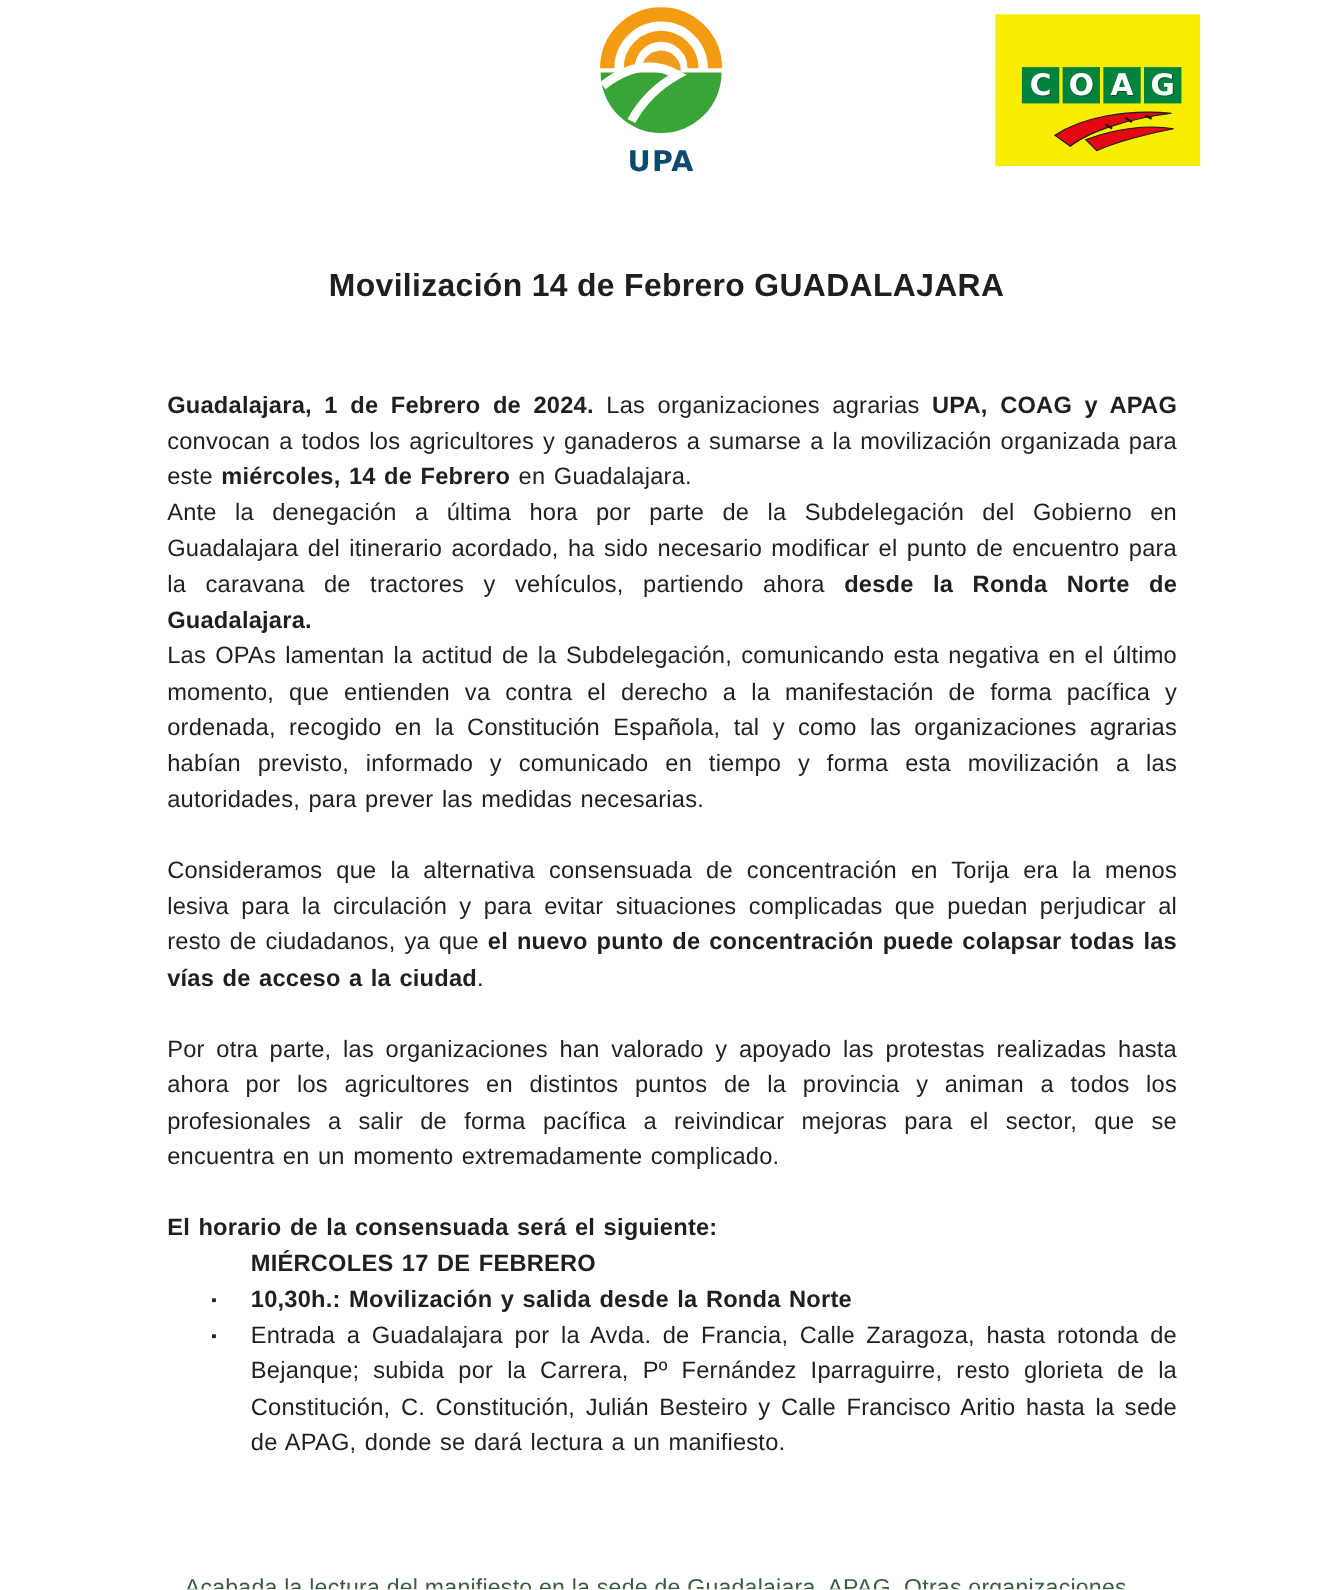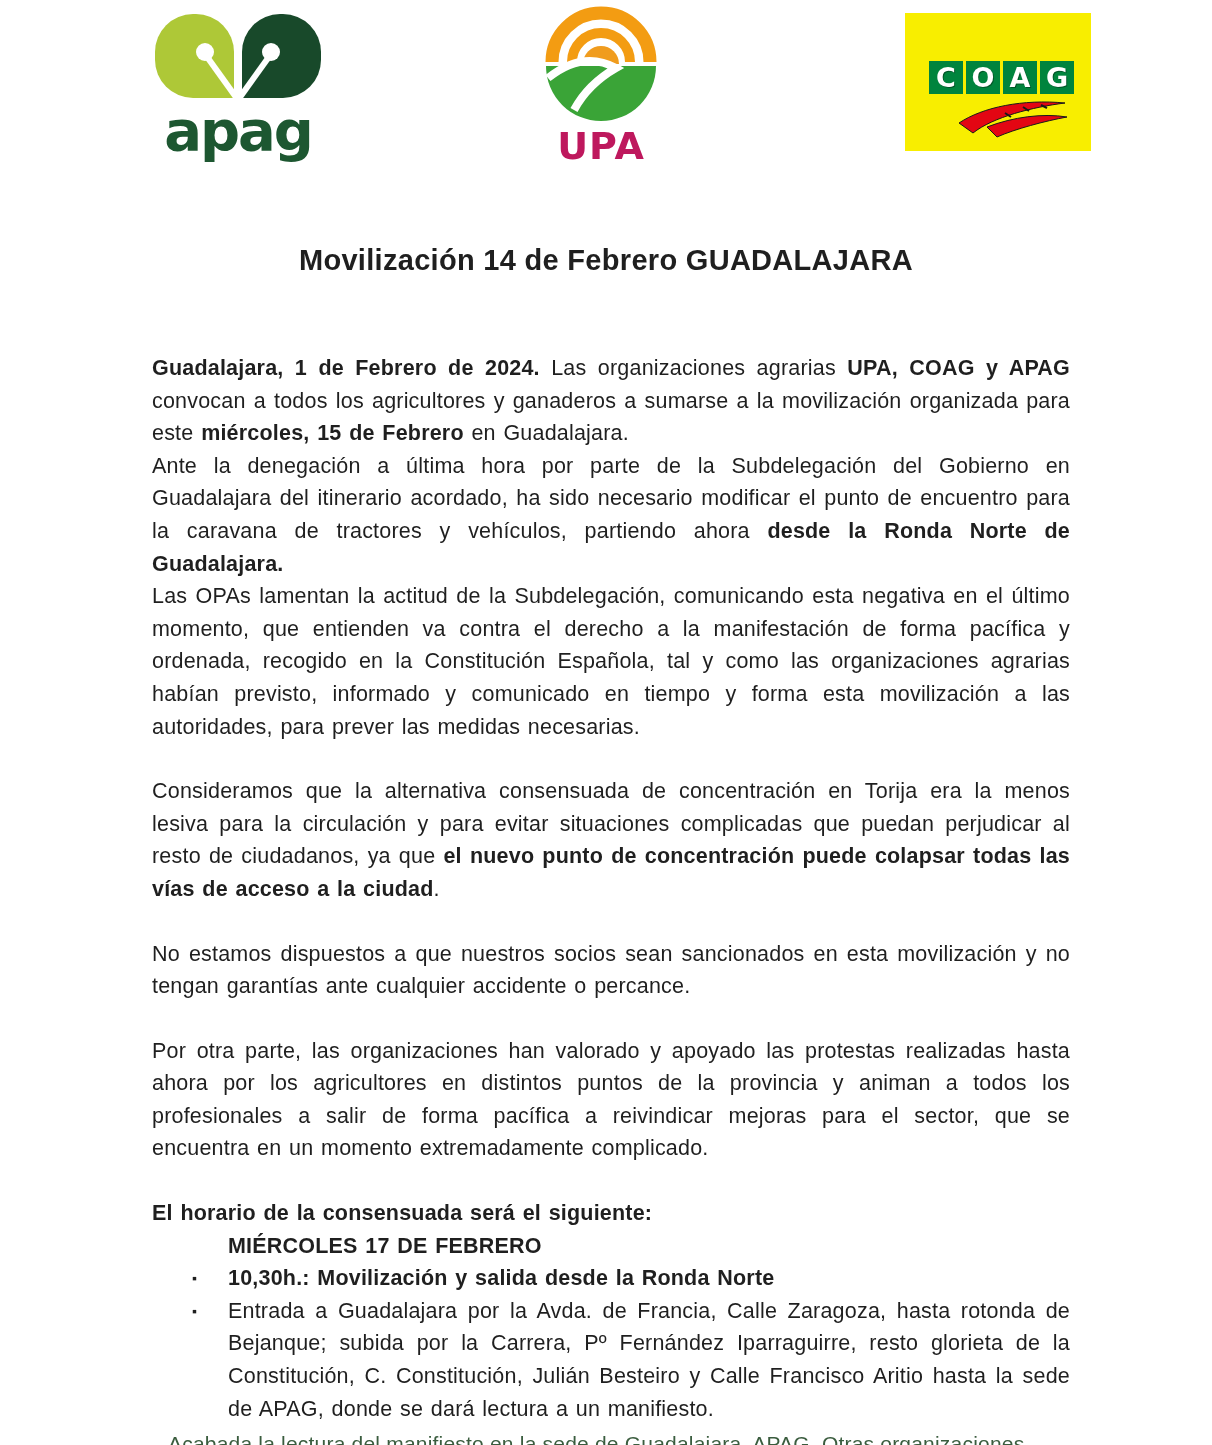--- a/index.html
+++ b/index.html
@@ -21,22 +21,22 @@
   .leaf-r{right:0;background:#18492a;border-radius:38px 38px 38px 0;}
   .apag-pins{position:absolute;left:0;top:0;width:166px;height:92px;}
   .apag-word{
     margin-top:-4px;font-family:"DejaVu Sans",sans-serif;
     font-size:56px;font-weight:700;color:#1d5731;letter-spacing:-2px;line-height:70px;
   }
   
   .upa{left:538px;top:6px;width:126px;height:160px;text-align:center;}
   .upa-emblem{width:126px;height:116px;}
   .upa-word{
-    font-family:"DejaVu Sans",sans-serif;font-size:38px;font-weight:700;
-    color:#be185d;letter-spacing:1px;line-height:44px;margin-top:-2px;
+    font-family:"DejaVu Sans",sans-serif;font-size:26px;font-weight:700;
+    color:#0c4a6e;letter-spacing:1px;line-height:44px;margin-top:-2px;
   }
   
   .coag{left:905px;top:13px;width:186px;height:138px;background:#f8ee00;}
   .coag-tiles{position:absolute;left:24px;top:48px;display:flex;gap:3px;}
   .coag-tile{
     width:34px;height:33px;background:#00843d;color:#ffffff;
     font-family:"DejaVu Sans",sans-serif;font-weight:700;font-size:27px;line-height:33px;
     text-align:center;text-shadow:1px 1px 0 rgba(0,0,0,.35);
   }
   .coag-swoosh{position:absolute;left:48px;top:80px;}
@@ -67,33 +67,20 @@
     position:absolute;left:152px;top:1427px;width:918px;
     font-size:21px;line-height:33px;letter-spacing:.2px;
     color:#3a5c3e;padding-left:16px;white-space:nowrap;overflow:hidden;
   }
 </style>
 </head>
 <body>
 
 <div class="page">
 
-  <div class="logo apag">
-    <div class="apag-leaves">
-      <div class="leaf leaf-l"></div>
-      <div class="leaf leaf-r"></div>
-      <svg class="apag-pins" viewBox="0 0 166 92">
-        <line x1="83" y1="86" x2="50" y2="40" stroke="#ffffff" stroke-width="6"></line>
-        <line x1="83" y1="86" x2="116" y2="40" stroke="#ffffff" stroke-width="6"></line>
-        <circle cx="50" cy="38" r="9" fill="#ffffff"></circle>
-        <circle cx="116" cy="38" r="9" fill="#ffffff"></circle>
-      </svg>
-    </div>
-    <div class="apag-word">apag</div>
-  </div>
 
   <div class="logo upa">
     <svg class="upa-emblem" viewBox="0 0 126 116">
       <path d="M14,56 A49,49 0 0 1 112,56" fill="none" stroke="#f39c12" stroke-width="13"></path>
       <path d="M34,56 A29,29 0 0 1 92,56" fill="none" stroke="#f39c12" stroke-width="10"></path>
       <path d="M45,58 A18,18 0 0 1 81,58 Z" fill="#f09c1e"></path>
       <path d="M8,60 L118,60 A55,55 0 0 1 8,60 Z" fill="#3aa437"></path>
       <path d="M10,72 Q45,44 78,62 Q50,78 36,104" fill="none" stroke="#ffffff" stroke-width="8"></path>
     </svg>
     <div class="upa-word">UPA</div>
@@ -109,25 +96,24 @@
     <svg class="coag-swoosh" width="120" height="48" viewBox="0 0 120 48">
       <path d="M6,30 C30,14 70,6 112,10 C80,14 40,24 20,40 Z" fill="#e30613" stroke="#1a1a1a" stroke-width="1"></path>
       <path d="M34,34 C60,24 90,20 114,24 C92,28 62,36 44,44 Z" fill="#e30613" stroke="#1a1a1a" stroke-width="1"></path>
       <path d="M52,20 l6,4 M70,14 l6,4 M88,12 l6,3" stroke="#1a1a1a" stroke-width="2"></path>
     </svg>
   </div>
 
   <div class="doc-title">Movilización 14 de Febrero GUADALAJARA</div>
 
   <div class="doc-body" id="doc-body">
-      <div class="para "><span class="bold">Guadalajara, 1 de Febrero de 2024.</span><span> Las organizaciones agrarias </span><span class="bold">UPA, COAG y APAG</span><span> convocan a todos los agricultores y ganaderos a sumarse a la movilización organizada para este </span><span class="bold">miércoles, 15 de Febrero</span><span> en Guadalajara.</span></div>
+      <div class="para "><span class="bold">Guadalajara, 1 de Febrero de 2024.</span><span> Las organizaciones agrarias </span><span class="bold">UPA, COAG y APAG</span><span> convocan a todos los agricultores y ganaderos a sumarse a la movilización organizada para este </span><span class="bold">miércoles, 14 de Febrero</span><span> en Guadalajara.</span></div>
       <div class="para "><span>Ante la denegación a última hora por parte de la Subdelegación del Gobierno en Guadalajara del itinerario acordado, ha sido necesario modificar el punto de encuentro para la caravana de tractores y vehículos, partiendo ahora </span><span class="bold">desde la Ronda Norte de Guadalajara.</span></div>
       <div class="para "><span>Las OPAs lamentan la actitud de la Subdelegación, comunicando esta negativa en el último momento, que entienden va contra el derecho a la manifestación de forma pacífica y ordenada, recogido en la Constitución Española, tal y como las organizaciones agrarias habían previsto, informado y comunicado en tiempo y forma esta movilización a las autoridades, para prever las medidas necesarias.</span></div>
       <div class="para sp"><span>Consideramos que la alternativa consensuada de concentración en Torija era la menos lesiva para la circulación y para evitar situaciones complicadas que puedan perjudicar al resto de ciudadanos, ya que </span><span class="bold">el nuevo punto de concentración puede colapsar todas las vías de acceso a la ciudad</span><span>.</span></div>
-      <div class="para sp"><span>No estamos dispuestos a que nuestros socios sean sancionados en esta movilización y no tengan garantías ante cualquier accidente o percance.</span></div>
       <div class="para sp"><span>Por otra parte, las organizaciones han valorado y apoyado las protestas realizadas hasta ahora por los agricultores en distintos puntos de la provincia y animan a todos los profesionales a salir de forma pacífica a reivindicar mejoras para el sector, que se encuentra en un momento extremadamente complicado.</span></div>
       <div class="para sp"><span class="bold">El horario de la consensuada será el siguiente:</span></div>
       <div class="para indent"><span class="bold">MIÉRCOLES 17 DE FEBRERO</span></div>
       <div class="para bullet "><span class="bold">10,30h.: Movilización y salida desde la Ronda Norte</span></div>
       <div class="para bullet "><span>Entrada a Guadalajara por la Avda. de Francia, Calle Zaragoza, hasta rotonda de Bejanque; subida por la Carrera, Pº Fernández Iparraguirre, resto glorieta de la Constitución, C. Constitución, Julián Besteiro y Calle Francisco Aritio hasta la sede de APAG, donde se dará lectura a un manifiesto.</span></div>
     </div>
 
   <div class="footer-clip">Acabada la lectura del manifiesto en la sede de Guadalajara, APAG, Otras organizaciones</div>
 
 </div>

